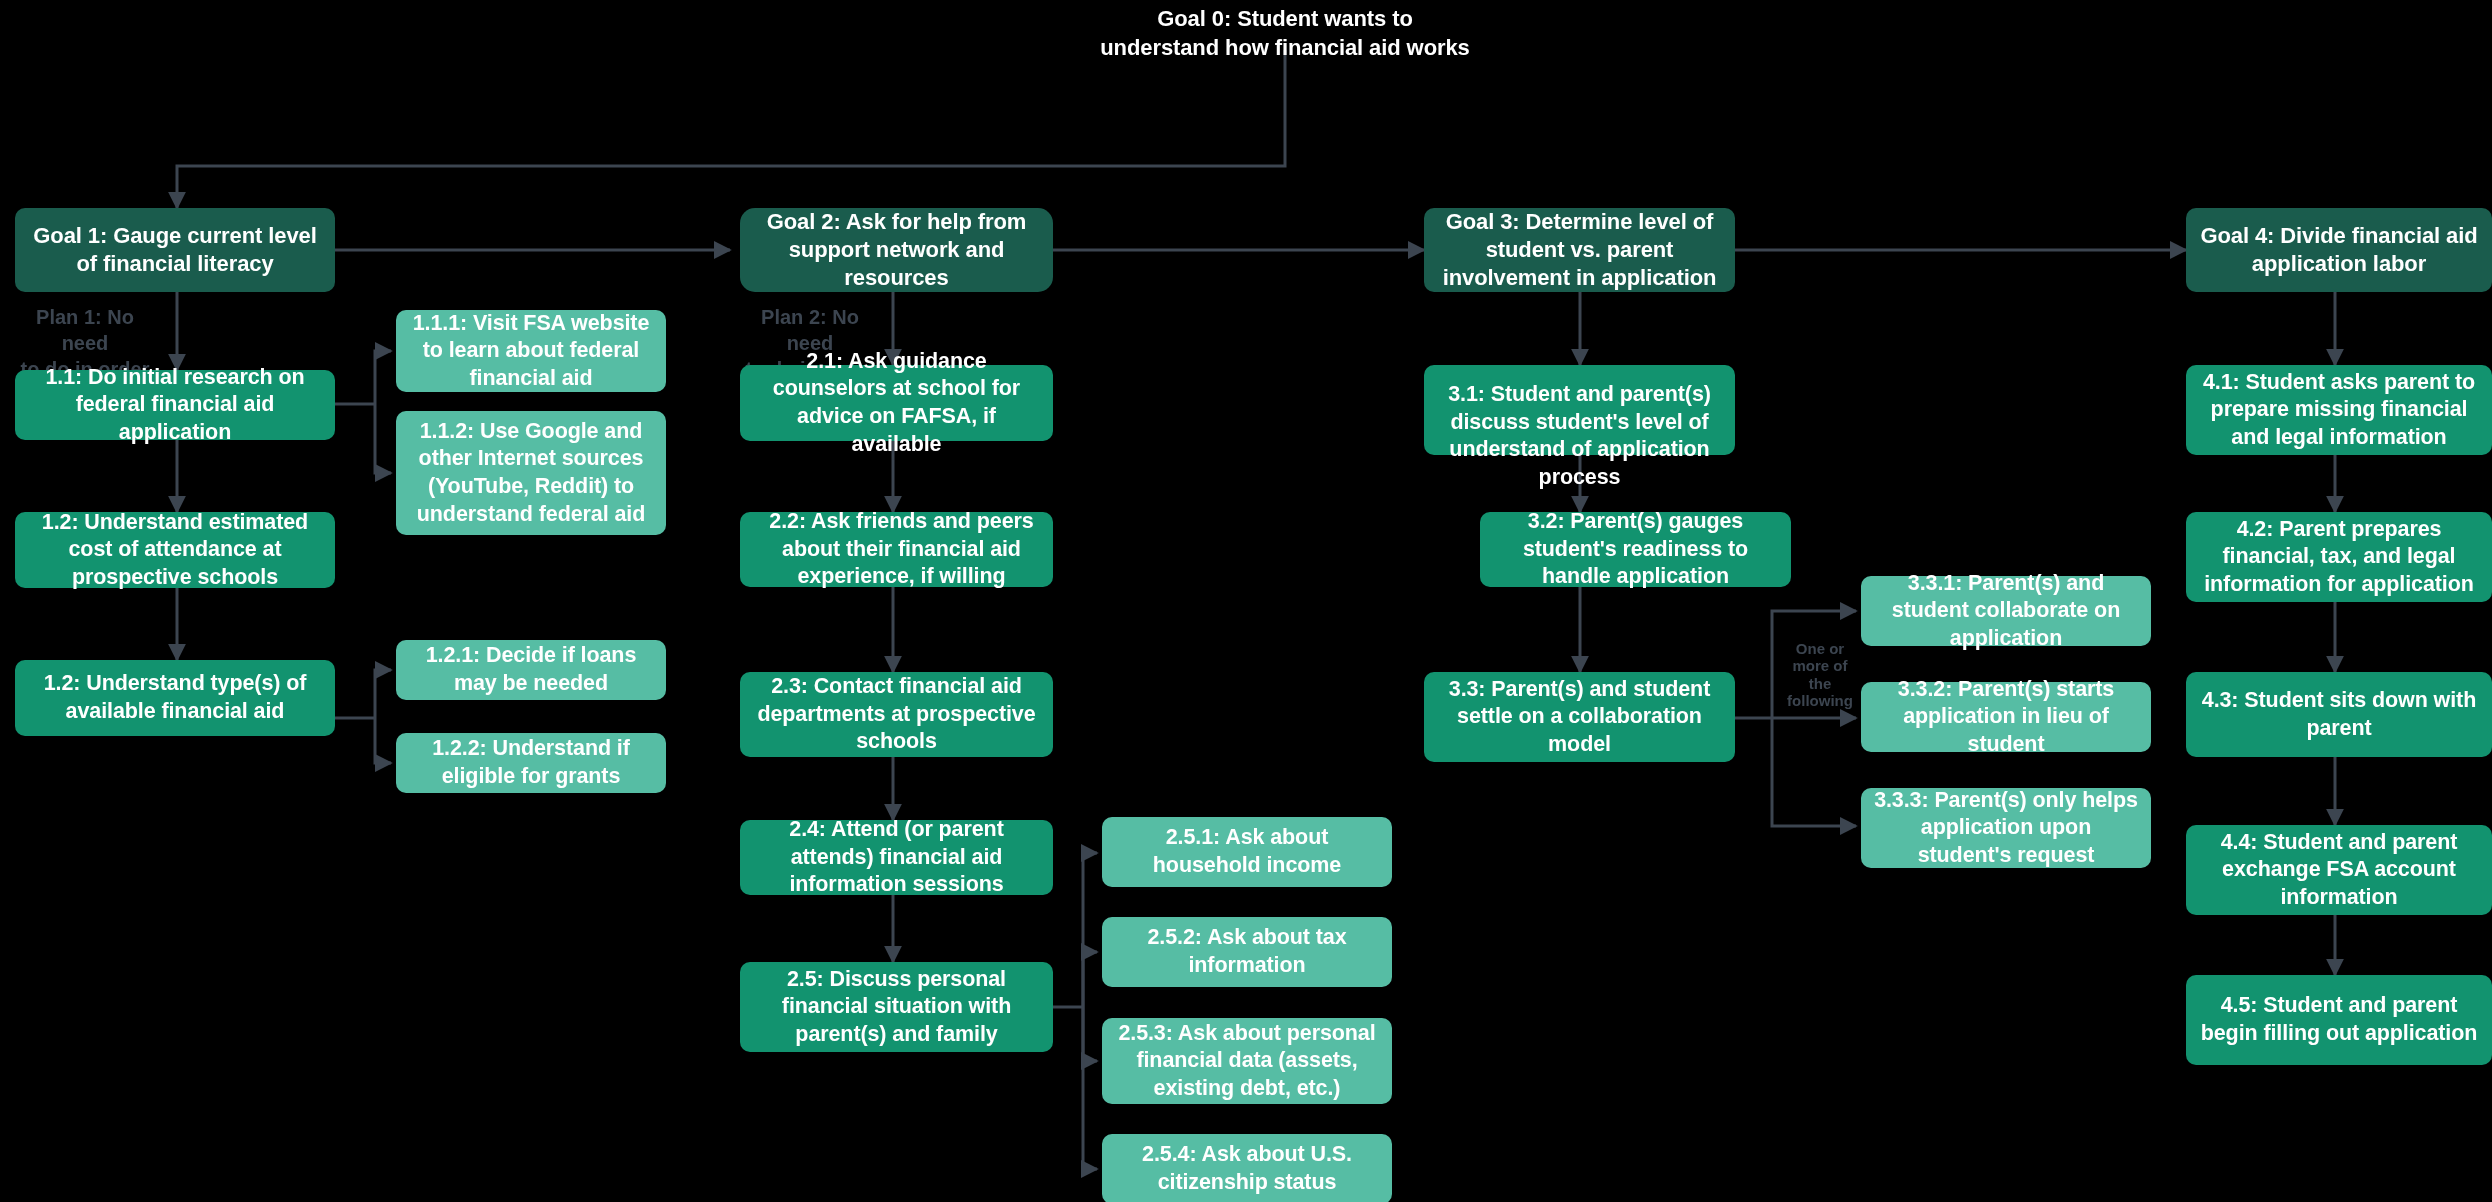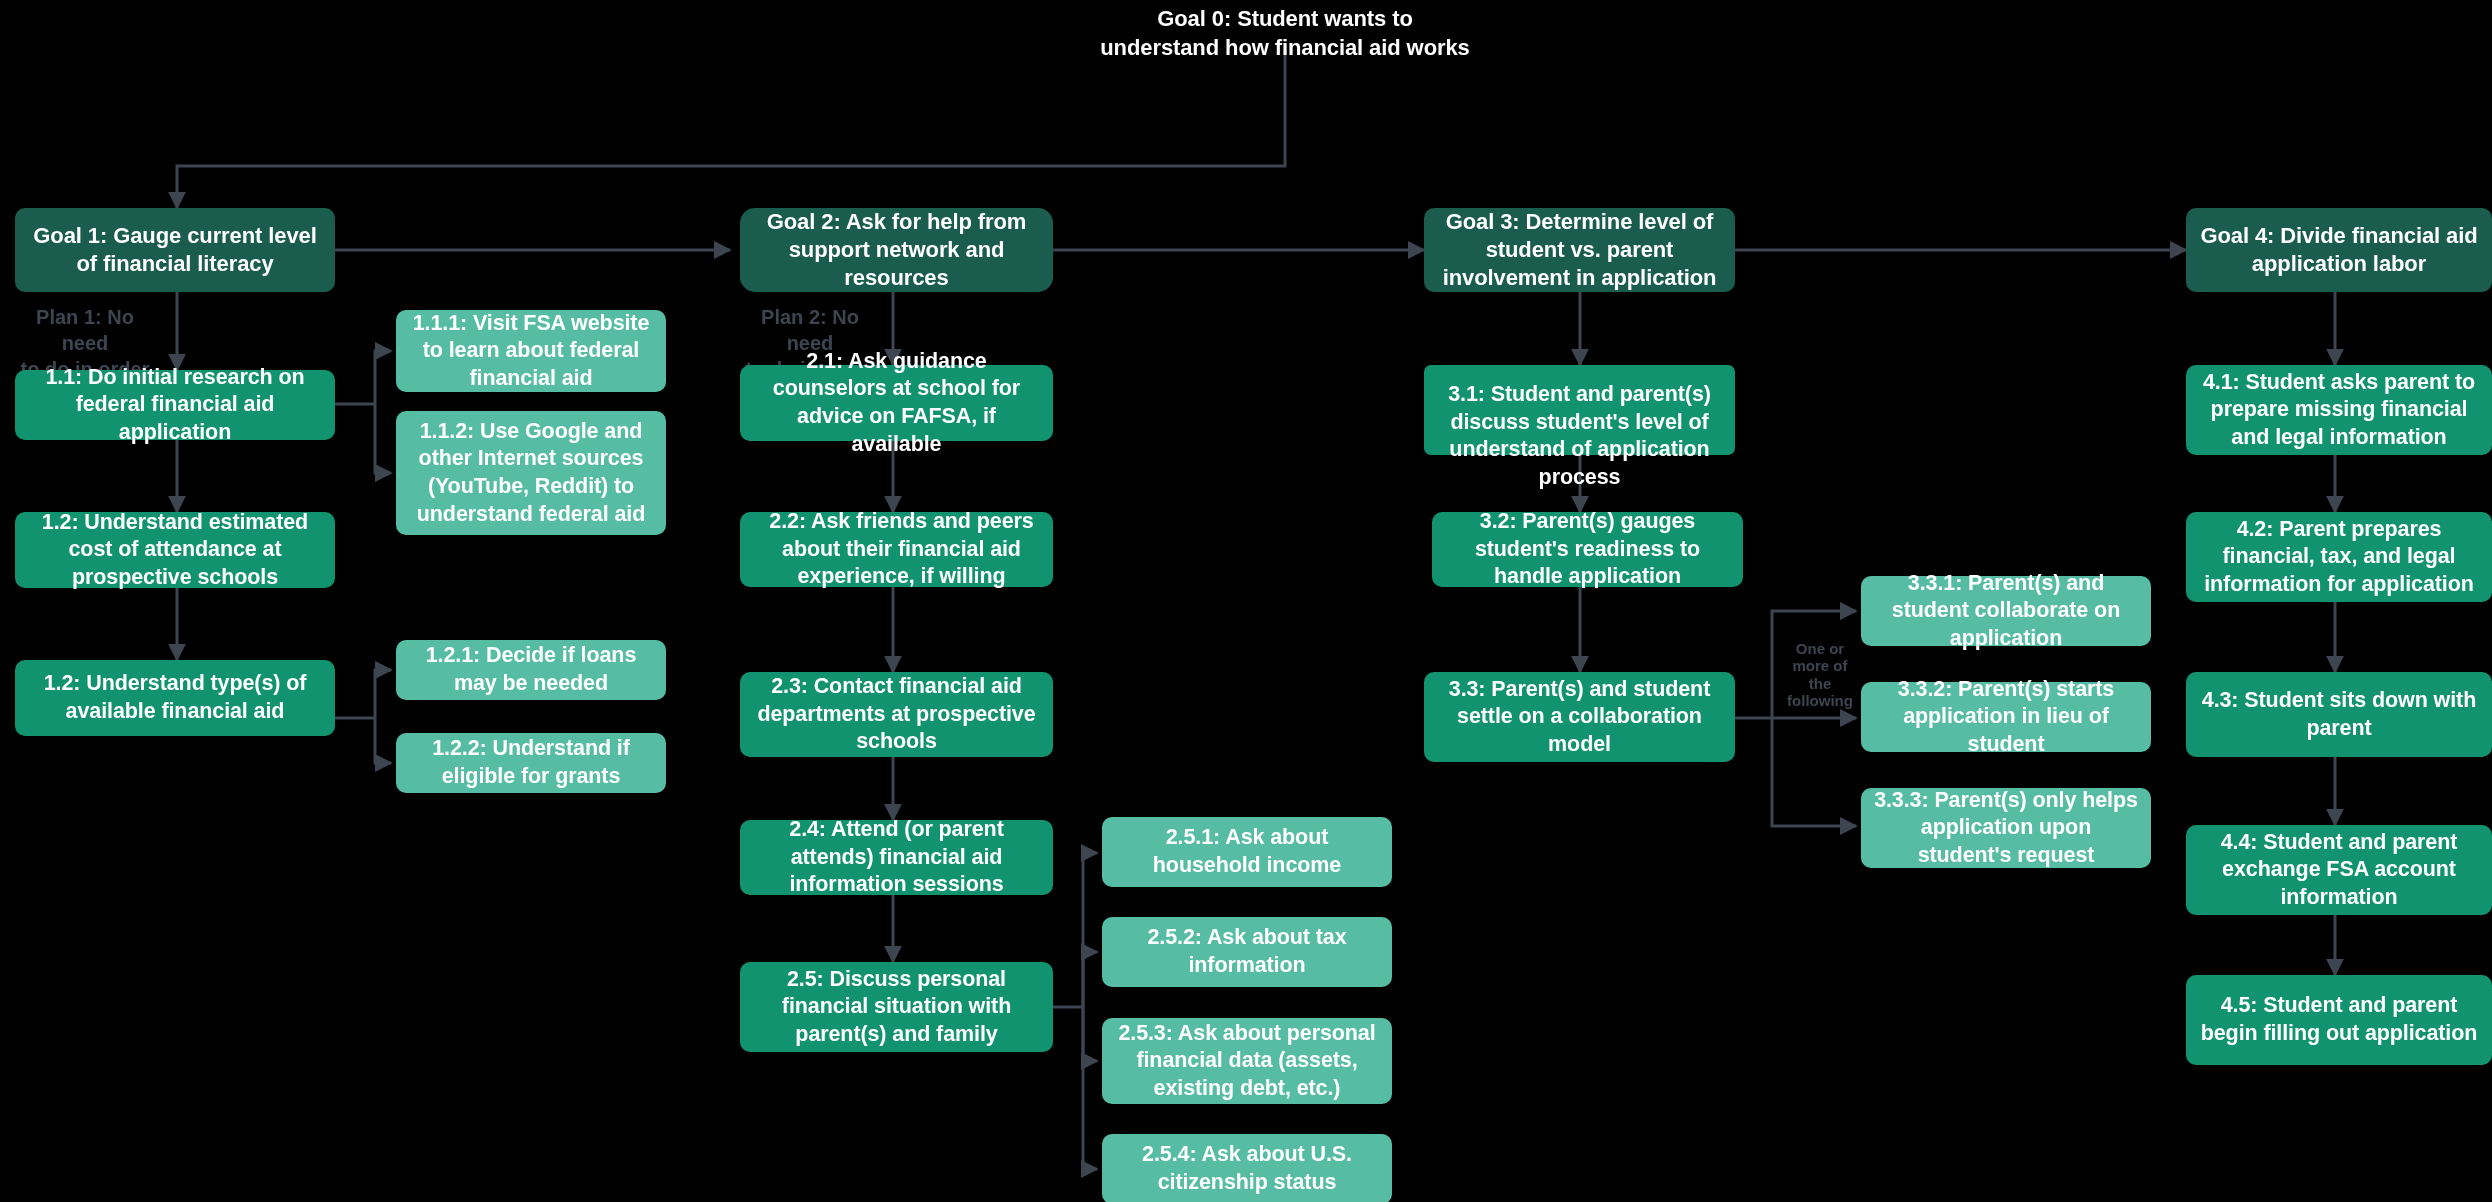--- a/index.html
+++ b/index.html
@@ -57,21 +57,20 @@
     font-size: 21.5px;
   }
   .node.leaf {
     background: #56bda4;
     font-size: 21.5px;
   }
   .node.overflow-text {
     align-items: flex-start;
     padding-top: 16px;
     overflow: visible;
-    border-radius: 7px;
   }
   .plan-label {
     position: absolute;
     color: #3c4550;
     font-size: 20px;
     font-weight: bold;
     line-height: 1.3;
     text-align: center;
     z-index: 2;
     white-space: pre-line;
@@ -241,21 +240,21 @@
   </div>
 
   <div class="node leaf" style="left:1102px; top:1134px; width:290px; height:70px;">
     <span>2.5.4: Ask about U.S. citizenship status</span>
   </div>
 
   <div class="node sub overflow-text" style="left:1424px; top:365px; width:311px; height:90px;">
     <span>3.1: Student and parent(s) discuss student's level of understand of application process</span>
   </div>
 
-  <div class="node sub" style="left:1432px; top:512px; width:311px; height:75px;">
+  <div class="node sub" style="left:1480px; top:512px; width:311px; height:75px;">
     <span>3.2: Parent(s) gauges student's readiness to handle application</span>
   </div>
 
   <div class="node sub" style="left:1424px; top:672px; width:311px; height:90px;">
     <span>3.3: Parent(s) and student settle on a collaboration model</span>
   </div>
 
   <div class="node leaf" style="left:1861px; top:576px; width:290px; height:70px;">
     <span>3.3.1: Parent(s) and student collaborate on application</span>
   </div>

